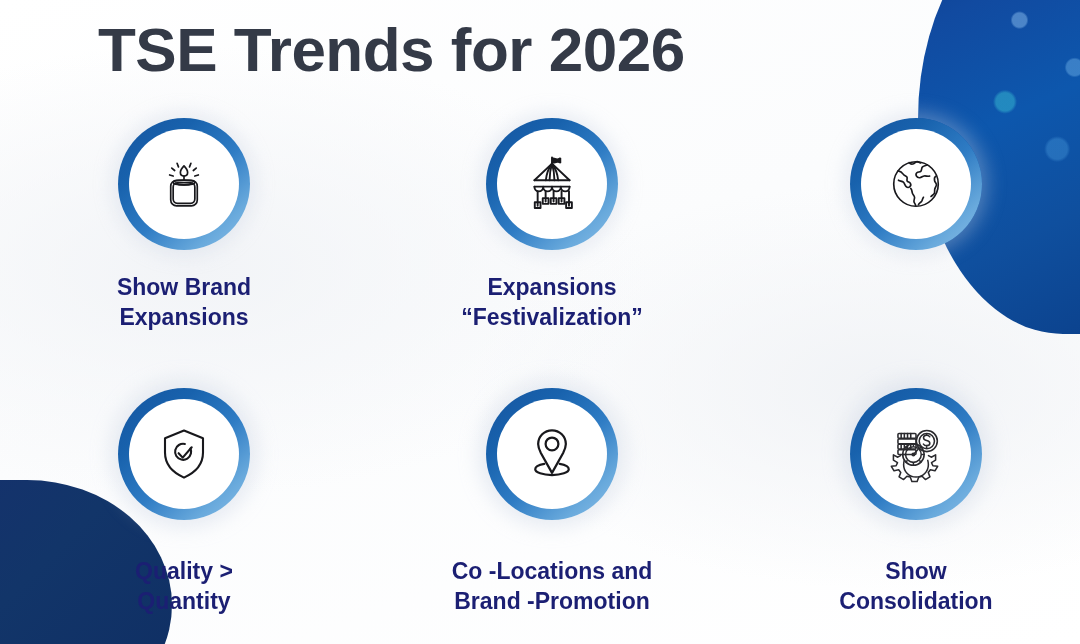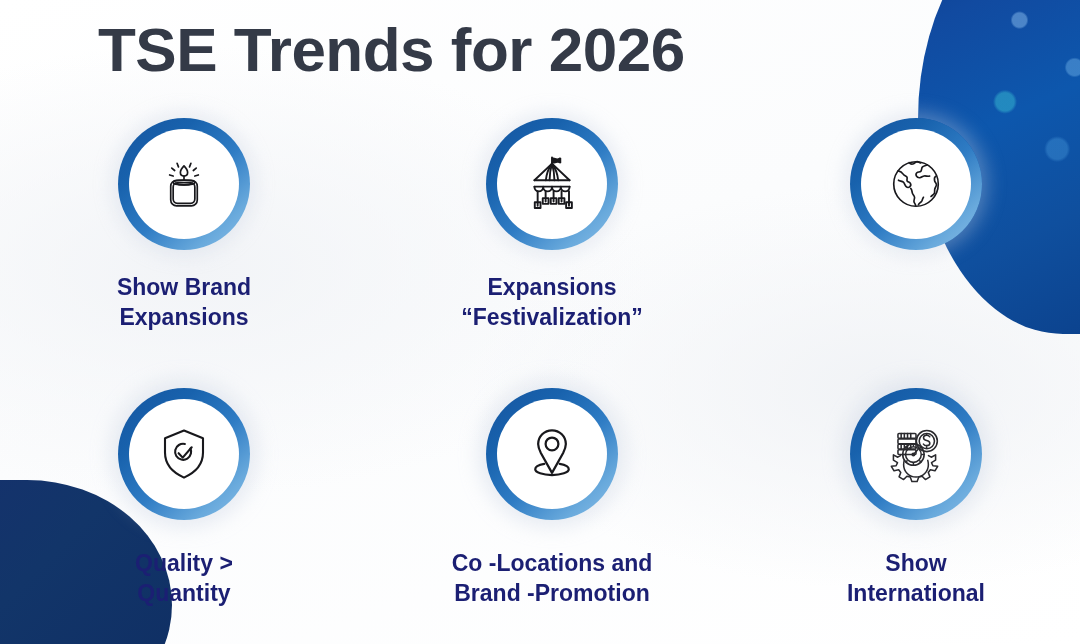--- a/index.html
+++ b/index.html
@@ -110,21 +110,21 @@
   
   .caption {
     margin-top:22px;
     text-align:center;
     color:#1b1f73;
     font-weight:bold;
     font-size:23px;
     line-height:1.32;
     white-space:pre-line;
   }
-  .row2 .caption { margin-top:28px; font-size:23px; }
+  .row2 .caption { margin-top:36px; font-size:23px; }
   .row2 .badge { box-shadow:0 0 20px 7px rgba(198,208,224,.4); }
 </style>
 </head>
 <body>
 
 <div id="slide">
 
   <div class="corner-tr"></div>
   <div class="corner-bl"></div>
 
@@ -224,17 +224,17 @@
           <path d="M45.3 15.3c-.7-.9-1.9-1.4-3-1.4-1.7 0-3 1-3 2.4 0 1.5 1.3 2.2 3 2.6 1.7.4 3.1 1.1 3.1 2.6 0 1.4-1.4 2.4-3.1 2.4-1.2 0-2.4-.5-3.1-1.5"></path>
           <path d="M42.3 12.4v1.5M42.3 25v1.5"></path>
           <circle cx="29.5" cy="32.5" r="10.4"></circle>
           <circle cx="29.5" cy="32.5" r="7.6"></circle>
           <path d="M29.5 32.5l4.4-4.8"></path>
           <circle cx="29.5" cy="32.5" r="1.2" fill="#2a2a2e"></circle>
           <path d="M29.5 22.1v1.6M29.5 41.3v1.6M19.1 32.5h1.6M38.3 32.5h1.6M22.2 25.2l1.1 1.1M35.7 38.7l1.1 1.1M36.8 25.2l-1.1 1.1M23.3 38.7l-1.1 1.1"></path>
         </svg>
       </div>
       <div class="caption">Show
-International</div>
+Consolidation</div>
     </div>
 
   </div>
 </div>
 
 </body></html>

